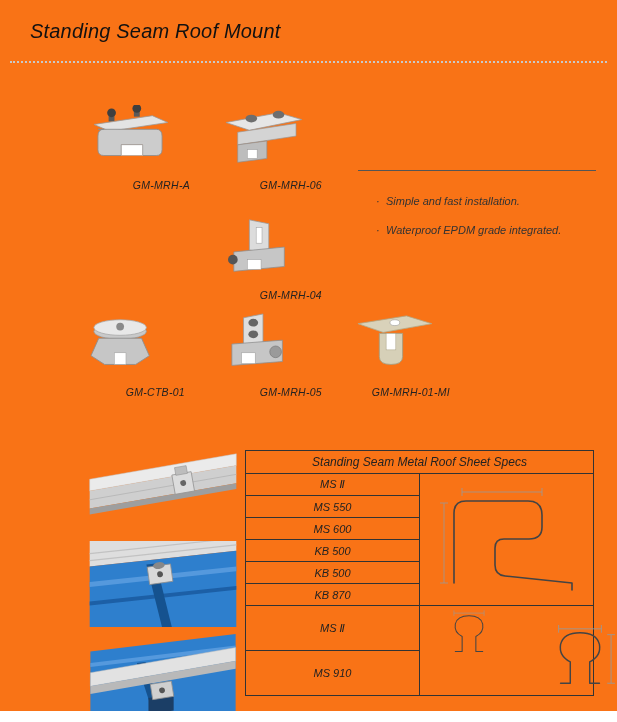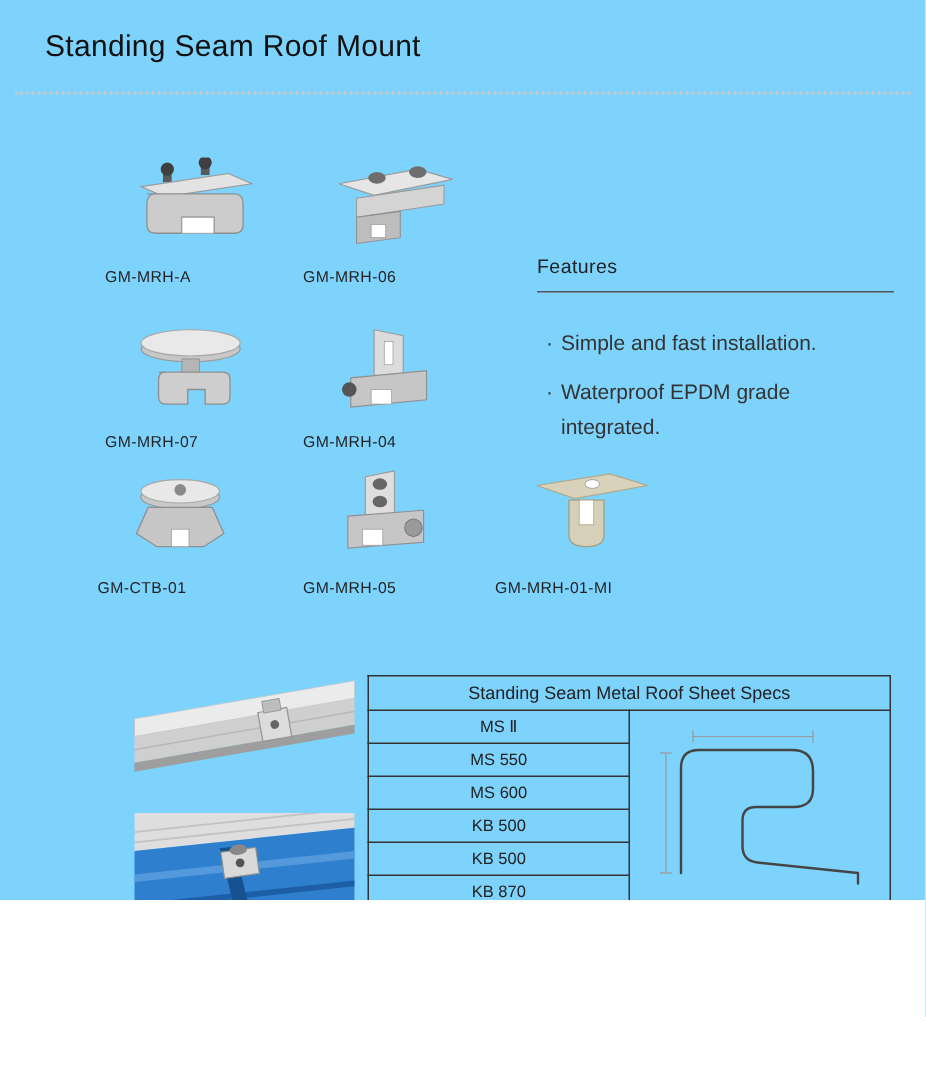--- a/index.html
+++ b/index.html
@@ -1,39 +1,40 @@
 <!DOCTYPE html>
 <html><head>
 <meta charset="utf-8">
 <style>
   html,body{margin:0;padding:0;background:#ffffff;}
   .page{
-    position:relative;width:617px;height:600px;background:#7dd3fc;
+    position:relative;width:617px;height:711px;background:#f97316;
     font-family:"Liberation Sans","DejaVu Sans",sans-serif;color:#1a1a1a;
     overflow:hidden;
+    font-style:italic;
   }
   .title{
     position:absolute;left:30px;top:20px;margin:0;
     font-size:20px;font-weight:400;color:#111;letter-spacing:.2px;
   }
   .title-rule{
     position:absolute;left:10px;right:10px;top:61px;height:0;
     border-top:2px dotted #c9c9c9;
   }
-  figure.product{position:absolute;width:120px;margin:0;text-align:left;}
+  figure.product{position:absolute;width:120px;margin:0;text-align:right;}
   figure.product svg{display:block;margin:0 auto;}
   figure.product figcaption{
     margin-top:6px;font-size:10.5px;color:#222;letter-spacing:.3px;
   }
   .features{position:absolute;left:358px;top:170px;width:238px;}
   .features h2{
     margin:0 0 9px 0;font-size:13px;font-weight:400;color:#222;letter-spacing:.3px;
   }
   .features .rule{border-top:1px solid #555;height:0;margin-bottom:22px;}
-  .features ul{list-style:none;margin:4px;padding:0;font-size:14px;color:#333;}
+  .features ul{list-style:none;margin:16px;padding:0;font-size:11px;color:#333;}
   .features li{
     position:relative;padding-left:12px;margin-bottom:11px;line-height:1.6;
   }
   .features li::before{content:"\00B7";position:absolute;left:2px;top:0;color:#333;}
   .photos{position:absolute;left:88px;top:446px;width:150px;}
   .photos .photo{margin-bottom:3px;}
   table.specs{
     position:absolute;left:245px;top:450px;width:349px;
     border-collapse:collapse;font-size:11.5px;color:#222;table-layout:fixed;
   }
@@ -76,29 +77,20 @@
       <polygon points="18,18 72,8 96,15 42,26" fill="#e6e6e6" stroke="#9a9a9a" stroke-width="0.8"></polygon>
       <ellipse cx="44" cy="14" rx="6" ry="4" fill="#6e6e6e"></ellipse>
         <ellipse cx="72" cy="10" rx="6" ry="4" fill="#6e6e6e"></ellipse>
       <polygon points="30,28 90,19 90,32 30,41" fill="#d4d4d4" stroke="#9a9a9a" stroke-width="0.7"></polygon>
       <polygon points="30,41 60,37 60,55 30,59" fill="#bdbdbd" stroke="#8f8f8f" stroke-width="0.7"></polygon>
       <rect x="40" y="46" width="10" height="9" fill="#ffffff" stroke="#9a9a9a" stroke-width="0.5"></rect>
     </svg>
     <figcaption>GM-MRH-06</figcaption>
   </figure>
 
-  <figure class="product" style="left:70px;top:215px">
-    <svg width="110" height="68" viewBox="0 0 110 70">
-      <ellipse cx="52" cy="18" rx="34" ry="9" fill="#c7c7c7" stroke="#9a9a9a" stroke-width="0.8"></ellipse>
-      <ellipse cx="52" cy="14" rx="34" ry="9" fill="#e9e9e9" stroke="#a8a8a8" stroke-width="0.8"></ellipse>
-      <rect x="46" y="25" width="12" height="10" fill="#b5b5b5" stroke="#8f8f8f" stroke-width="0.6"></rect>
-      <path d="M30,34 h44 q5,0 5,5 v12 q0,5 -5,5 h-12 v-10 h-12 v10 h-15 q-5,0 -5,-5 v-12 q0,-5 5,-5 z" fill="#cecece" stroke="#8f8f8f" stroke-width="0.9"></path>
-    </svg>
-    <figcaption>GM-MRH-07</figcaption>
-  </figure>
 
   <figure class="product" style="left:202px;top:215px">
     <svg width="110" height="68" viewBox="0 0 110 70">
       <polygon points="42,5 62,9 62,40 42,36" fill="#dcdcdc" stroke="#9a9a9a" stroke-width="0.8"></polygon>
       <rect x="49" y="13" width="6" height="16" fill="#ffffff" stroke="#9a9a9a" stroke-width="0.5"></rect>
       <polygon points="26,38 78,33 78,53 26,58" fill="#c6c6c6" stroke="#8f8f8f" stroke-width="0.8"></polygon>
       <circle cx="25" cy="46" r="5" fill="#555555"></circle>
       <rect x="40" y="46" width="14" height="10" fill="#ffffff" stroke="#9a9a9a" stroke-width="0.5"></rect>
     </svg>
     <figcaption>GM-MRH-04</figcaption>
@@ -131,21 +123,20 @@
     <svg width="110" height="68" viewBox="0 0 110 70">
       <polygon points="22,12 72,4 98,12 48,21" fill="#d9d2ba" stroke="#b0a888" stroke-width="0.8"></polygon>
       <ellipse cx="60" cy="11" rx="5" ry="3" fill="#ffffff" stroke="#9a9a9a" stroke-width="0.6"></ellipse>
       <path d="M44,22 h24 v24 q0,8 -12,8 q-12,0 -12,-8 z" fill="#d6d0b8" stroke="#a59d7f" stroke-width="0.9"></path>
       <rect x="51" y="22" width="10" height="17" fill="#ffffff" stroke="#a59d7f" stroke-width="0.5"></rect>
     </svg>
     <figcaption>GM-MRH-01-MI</figcaption>
   </figure>
 
   <aside class="features">
-    <h2>Features</h2>
     <div class="rule"></div>
     <ul>
       <li>Simple and fast installation.</li>
       <li>Waterproof EPDM grade integrated.</li>
     </ul>
   </aside>
 
   <div class="photos">
     <svg class="photo" width="150" height="88" viewBox="0 0 150 90">
       <polygon points="0,34 150,8 150,20 0,46" fill="#ebebeb" stroke="#c6c6c6" stroke-width="0.5"></polygon>

